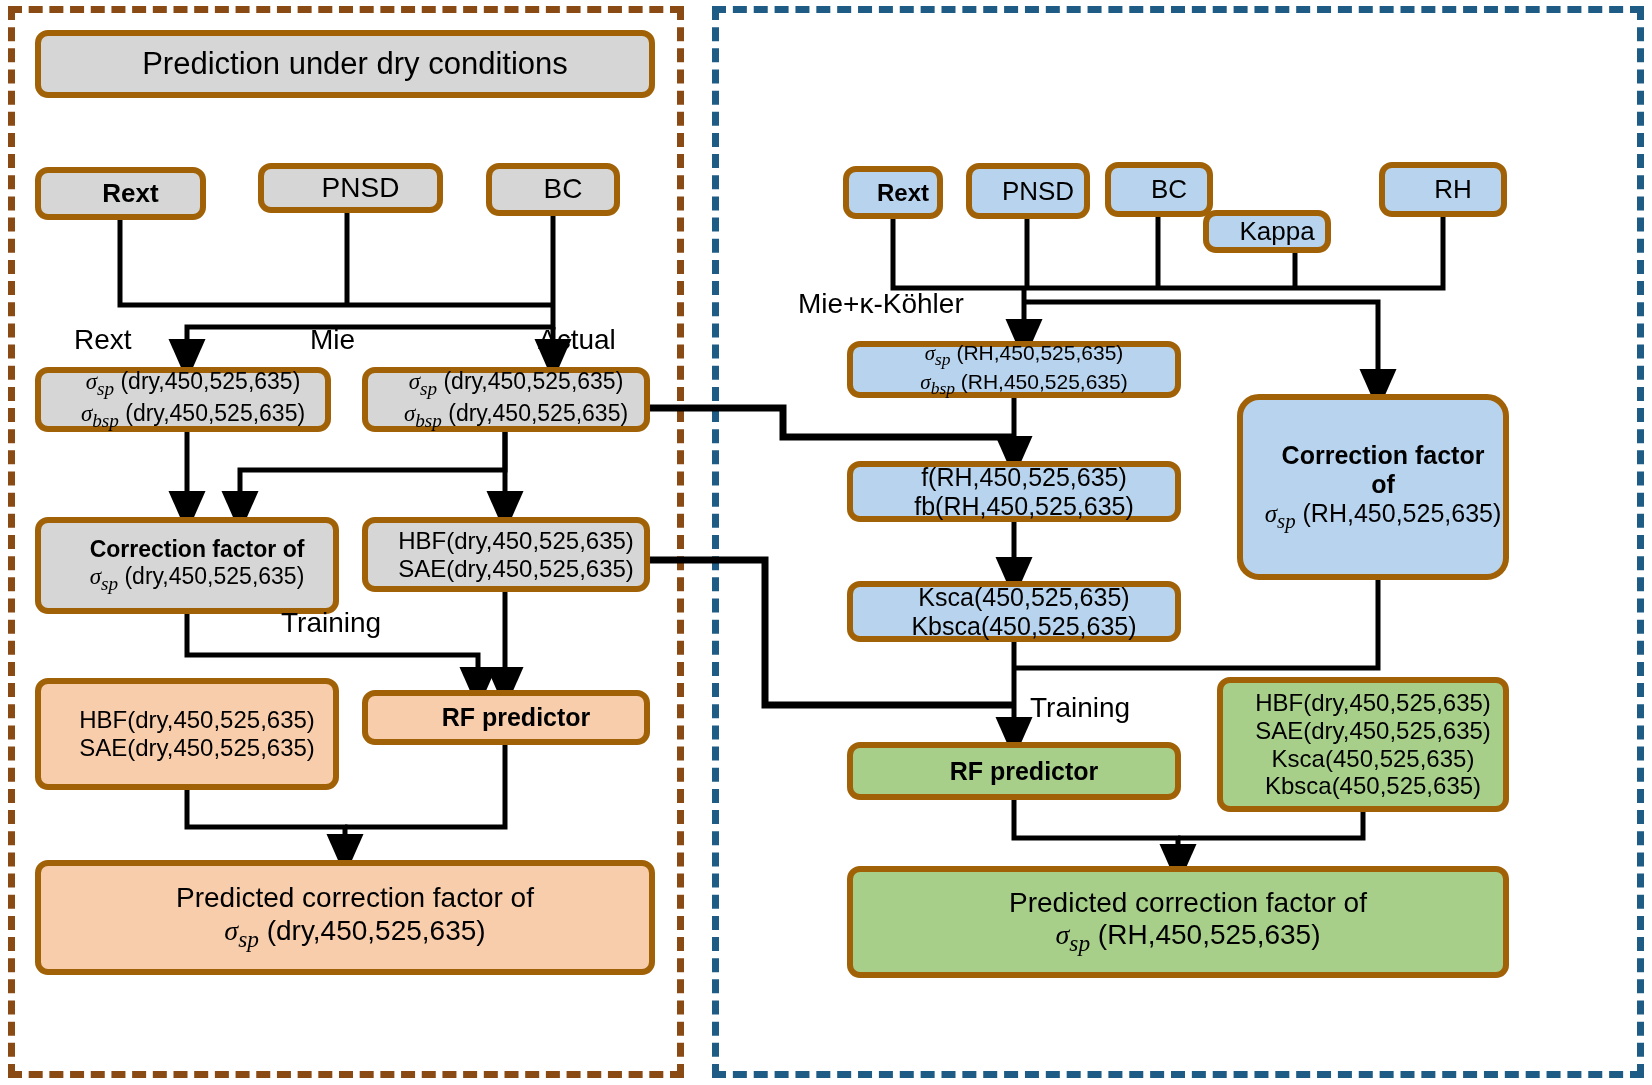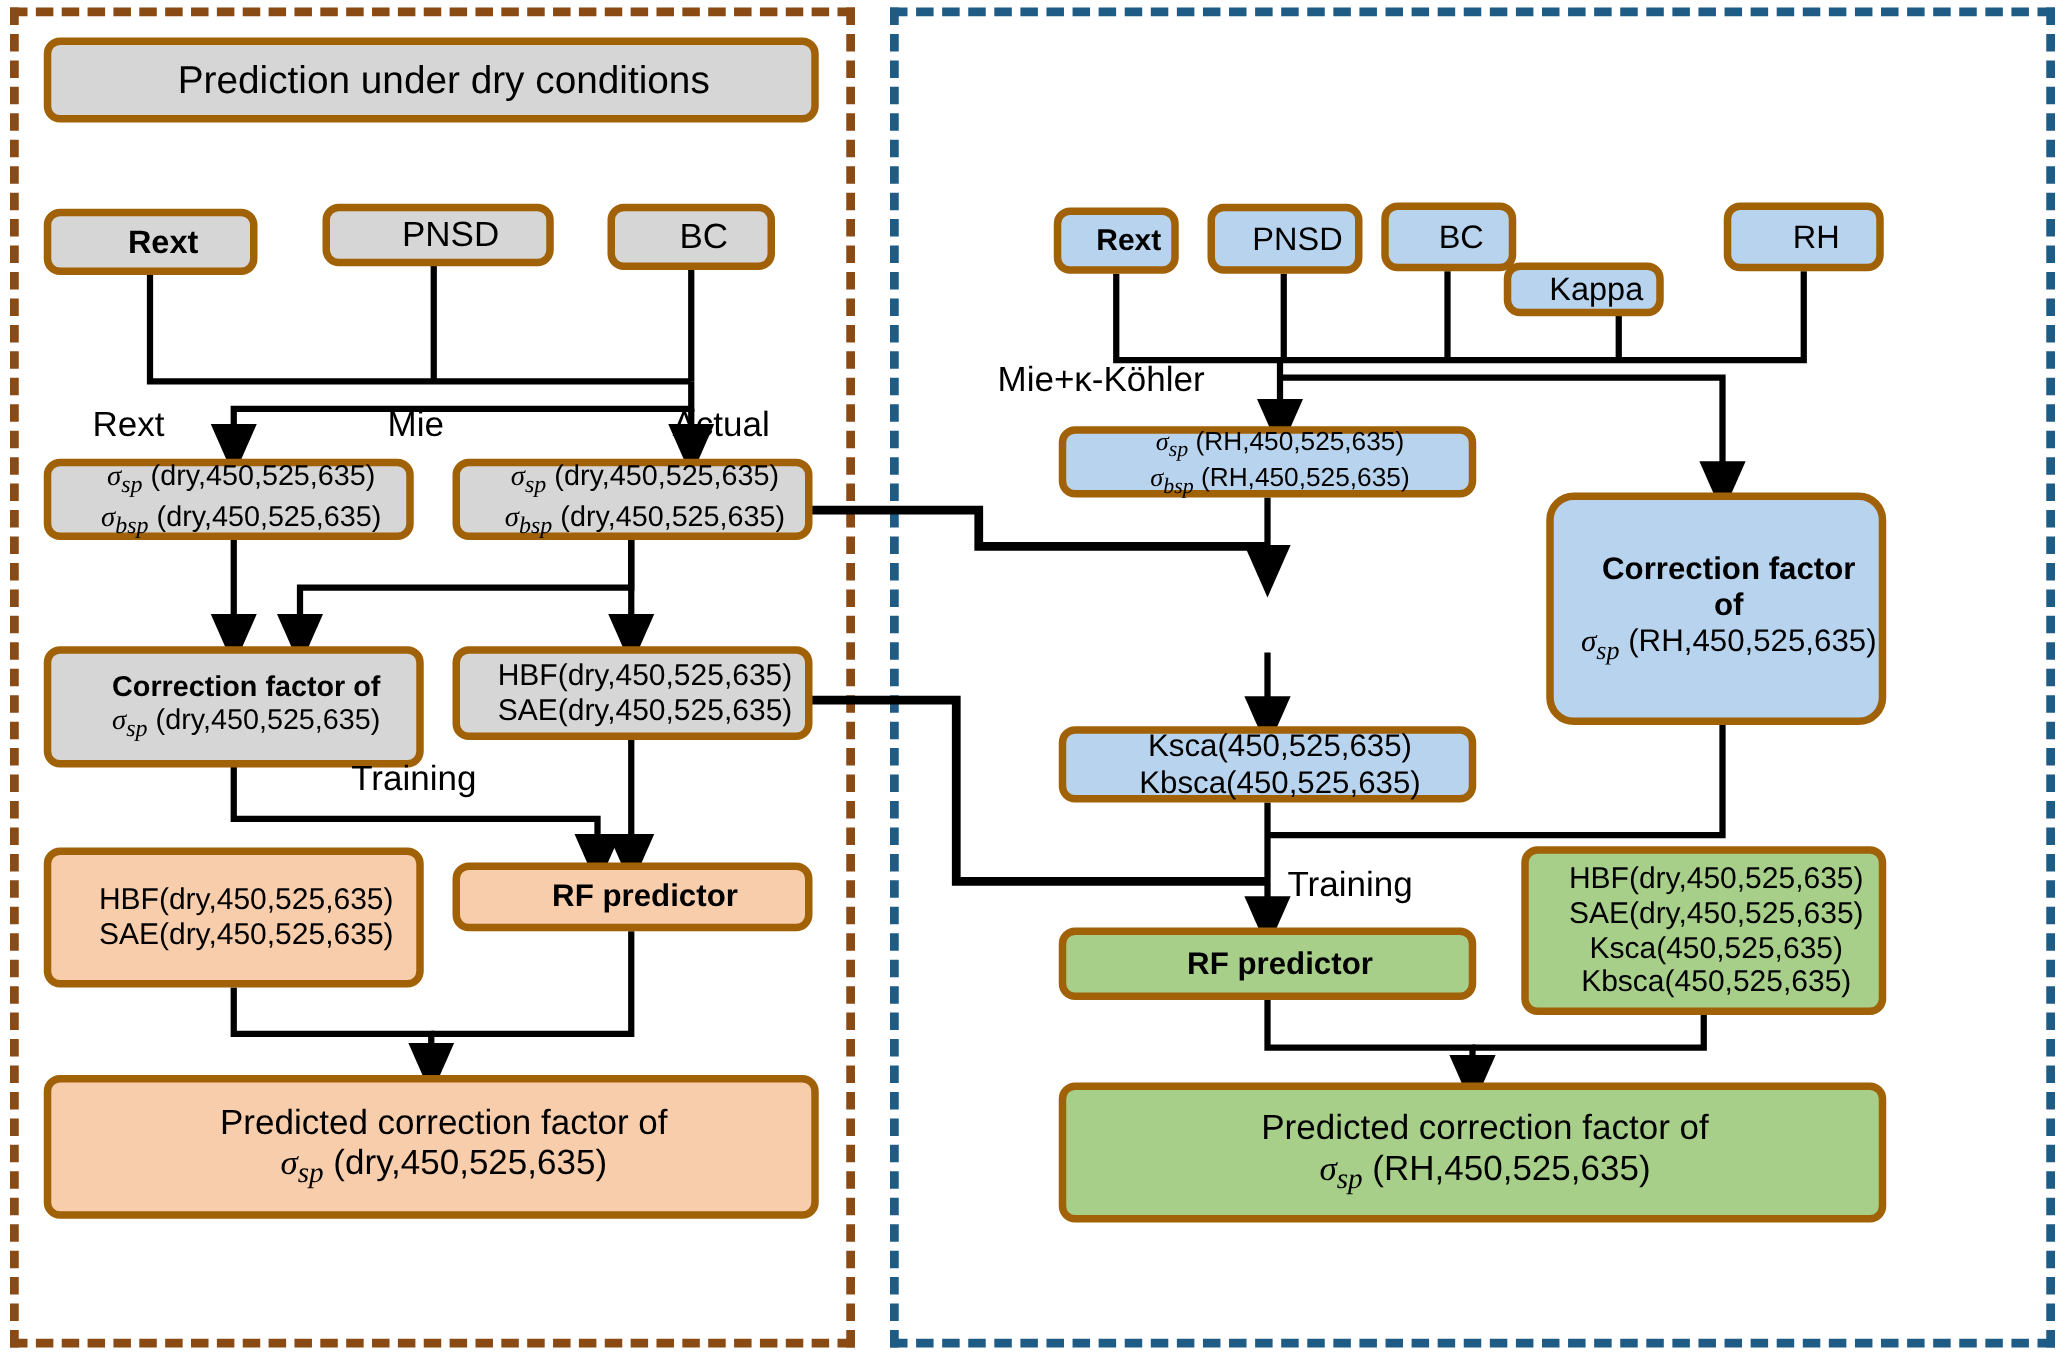--- a/index.html
+++ b/index.html
@@ -229,20 +229,24 @@
 
   <div class="node blue f21" style="left:847px; top:341px; width:334px; height:57px;">
     <div>
       <span class="sig">σ</span><sub class="sig">sp</sub><span> (RH,450,525,635)</span>
     </div>
     <div>
       <span class="sig">σ</span><sub class="sig">bsp</sub><span> (RH,450,525,635)</span>
     </div>
   </div>
 
+  <div class="node blue f25" style="left:847px; top:461px; width:334px; height:61px;">
+    <div>f(RH,450,525,635)</div>
+    <div>fb(RH,450,525,635)</div>
+  </div>
 
   <div class="node blue f25" style="left:847px; top:581px; width:334px; height:61px;">
     <div>Ksca(450,525,635)</div>
     <div>Kbsca(450,525,635)</div>
   </div>
 
   <div class="node blue f25 big-rad" style="left:1237px; top:394px; width:272px; height:186px;">
     <div class="bold">Correction factor</div>
     <div class="bold">of</div>
     <div>

